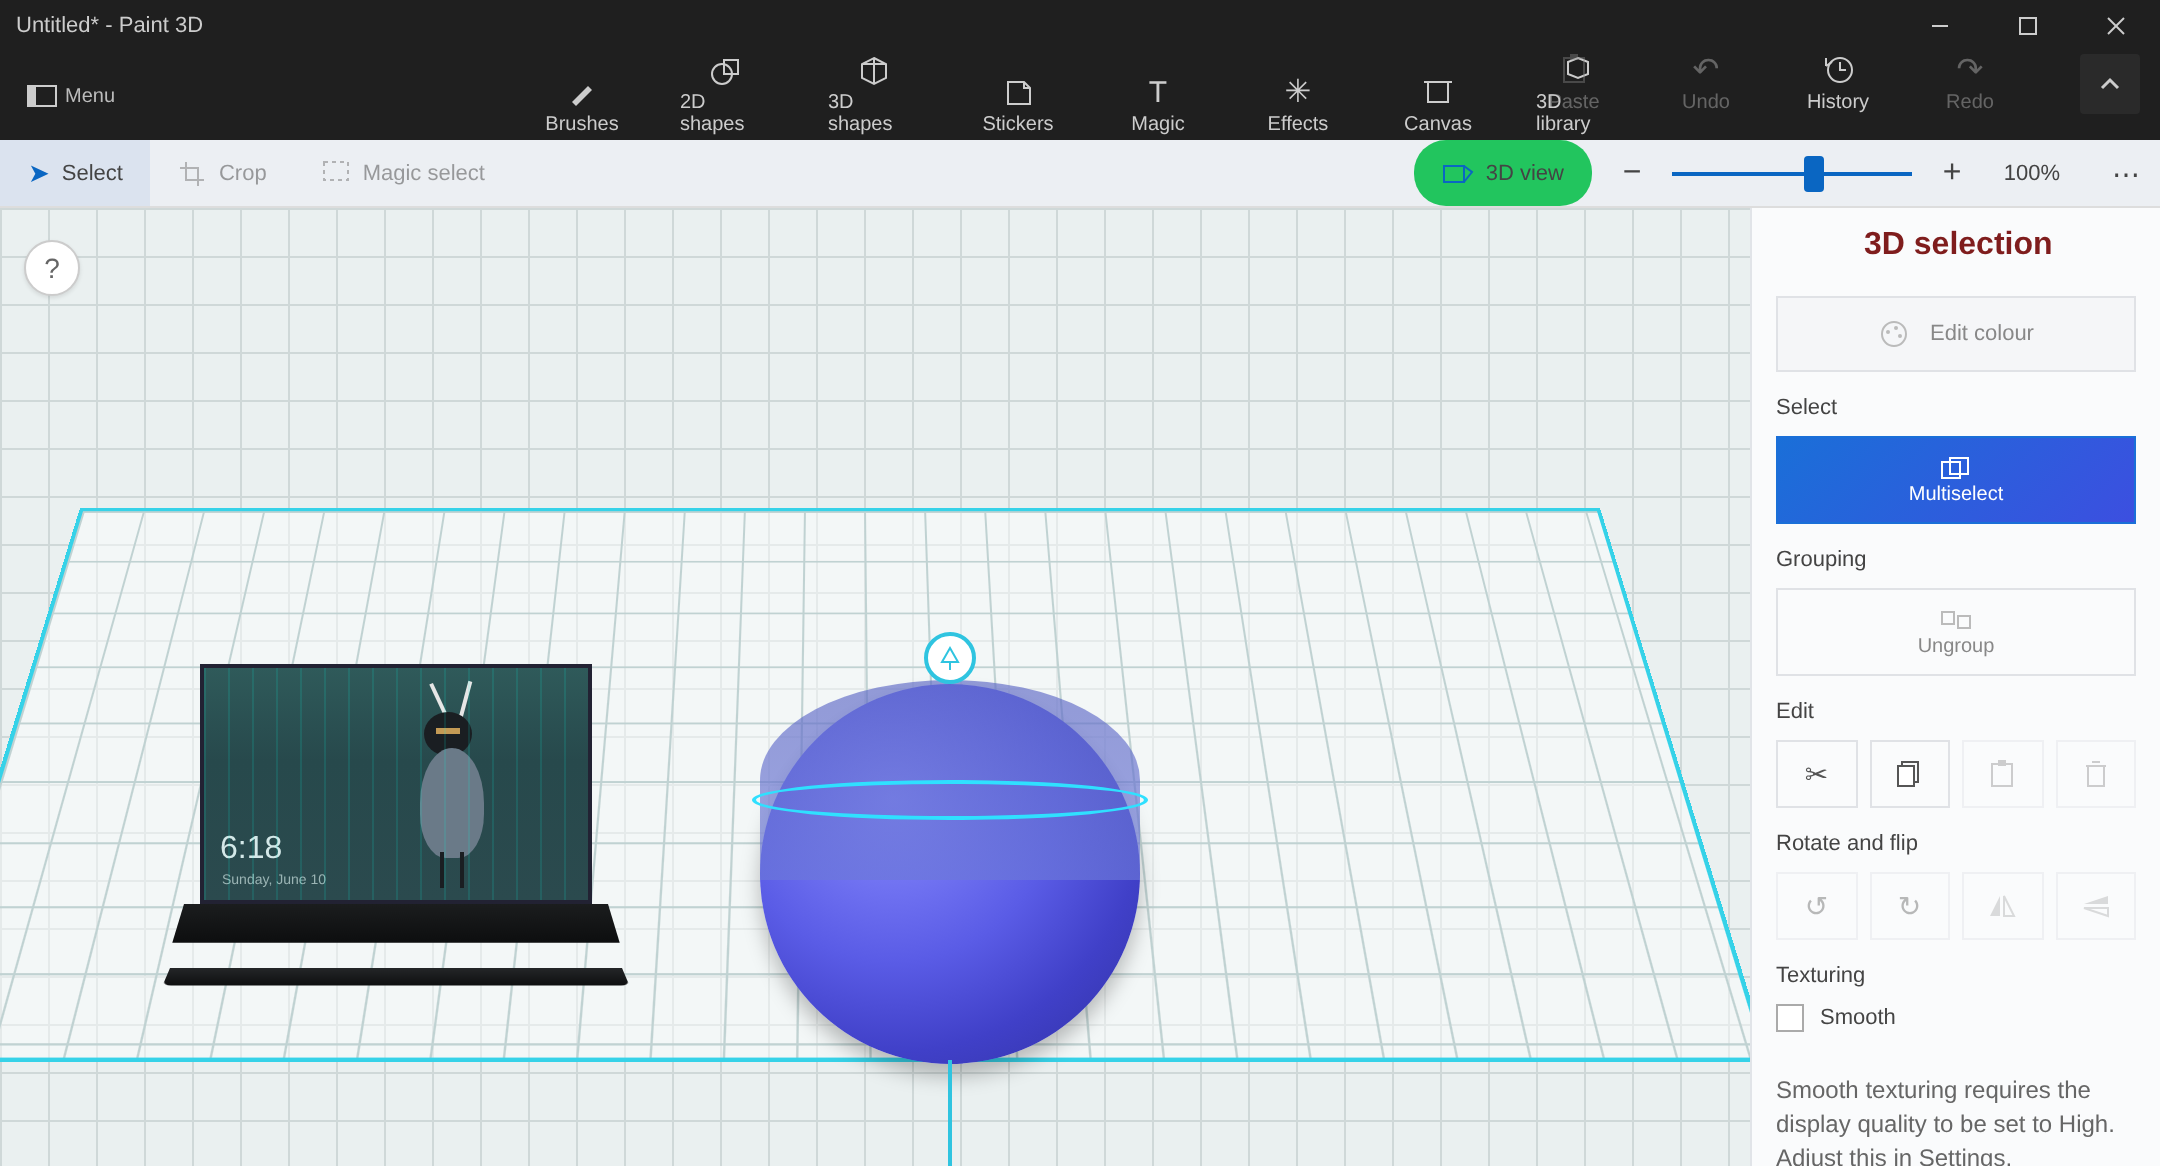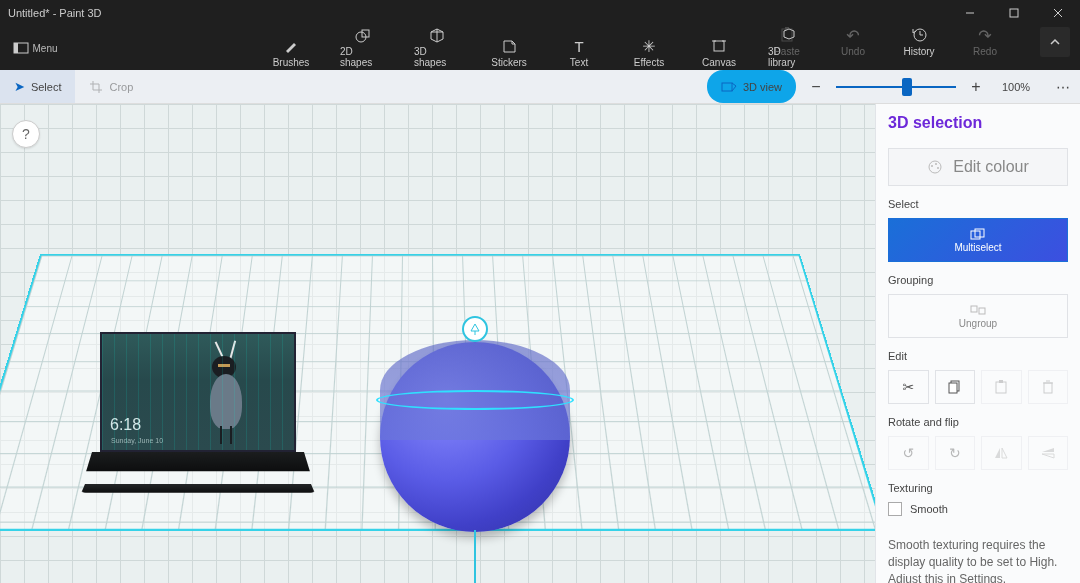--- a/index.html
+++ b/index.html
@@ -22,21 +22,21 @@
   .expand-btn { width:30px; height:30px; display:flex; align-items:center; justify-content:center; background:#2a2a2a; align-self:center; margin-left:10px; cursor:pointer; border-radius:2px;}
 
   
   .toolbar { height: 34px; background: #eceff3; display:flex; align-items:center; font-size:11px; color:#444; position:relative; border-bottom:1px solid #ddd;}
   .tb-btn { display:flex; align-items:center; gap:6px; padding: 0 14px; height:100%; cursor:pointer; }
   .tb-btn.selected { background:#dbe3ef; }
   .tb-btn .ico { font-size:13px; color:#555;}
   .tb-btn.disabled { opacity:0.5; }
   .tb-sep { flex:1; }
   .tb-view { display:flex; align-items:center; gap:0; height:100%;}
-  .tb-view .tb-btn.active { background:#0ea5e9;border-radius:16px;}
+  .tb-view .tb-btn.active { background:#22c55e;border-radius:16px;}
   .zoom { display:flex; align-items:center; gap:10px; padding:0 10px;}
   .zoom-track { width:120px; height:2px; background:#0a66c2; position:relative; }
   .zoom-thumb { width:10px; height:18px; background:#0a66c2; border-radius:2px; position:absolute; left:55%; top:-8px;}
   .zoom-btn { width:20px; text-align:center; font-size:16px; color:#444; cursor:pointer;}
   .zoom-pct { width:40px; text-align:center; color:#444;}
   .more { padding:0 10px; font-size:14px; cursor:pointer;}
 
   
   .main { display:flex; height: calc(583px - 26px - 44px - 34px); }
   .canvas-area { flex:1; position:relative; background:#eaf0f0; overflow:hidden;}
@@ -65,22 +65,22 @@
   .bird .crest::before { left:18px; transform:rotate(-25deg);} 
   .bird .crest::after { left:24px; transform:rotate(15deg);} 
   .bird .legs { position:absolute; left:50px; top:82px; width:2px; height:18px; background:#1a1e22; box-shadow:10px 0 #1a1e22;}
   .clock { position:absolute; left:8px; bottom:16px; color:#d4e8e8; font-size:16px; font-weight:300;}
   .clock-sub { position:absolute; left:9px; bottom:6px; color:#9bb4b4; font-size:7px;}
   .kickstand { height:32px; background:linear-gradient(#1b1d1e,#0d0e0f); transform: perspective(500px) rotateX(55deg); transform-origin:top center; width:212px; margin-left:-8px;}
   .keyb { height:18px; background:linear-gradient(#242628,#0e0f10); width:226px; margin-left:-15px; transform: perspective(500px) rotateX(62deg); transform-origin:top center; border-radius:0 0 4px 4px;}
 
   
   .panel { width:205px; background:#fafbfc; border-left:1px solid #e1e4e8; padding: 10px 12px; overflow-y:auto; font-size:11px; color:#444;}
-  .panel h1 { font-size:16px; color:#6d28d9; font-weight:600; margin-bottom:12px;}
-  .full-btn { width:100%; height:38px; border:1px solid #e0e2e6; background:#f5f6f8; display:flex; align-items:center; justify-content:center; gap:10px; color:#888; cursor:pointer; margin-bottom:12px; font-size:16px;margin-top:16px;}
+  .panel h1 { font-size:16px; color:#7f1d1d; font-weight:600; margin-bottom:12px;margin-left:44px;}
+  .full-btn { width:100%; height:38px; border:1px solid #e0e2e6; background:#f5f6f8; display:flex; align-items:center; justify-content:center; gap:10px; color:#888; cursor:pointer; margin-bottom:12px; font-size:11px;margin-top:16px;}
   .sec-label { font-size:11px; color:#444; margin-bottom:8px; margin-top:4px;}
   .row2 { display:flex; gap:6px; margin-bottom:12px;}
   .row2 > div { flex:1; height:44px; border:1px solid #e0e2e6; display:flex; flex-direction:column; align-items:center; justify-content:center; gap:2px; font-size:10px; color:#888; cursor:pointer;}
   .row2 > div.active { background: linear-gradient(135deg,#1a6fd8,#3c4fe0); color:#fff; border-color:#1a6fd8;}
   .row4 { display:flex; gap:6px; margin-bottom:12px;}
   .row4 > div { flex:1; height:34px; border:1px solid #e0e2e6; display:flex; align-items:center; justify-content:center; color:#555; cursor:pointer; font-size:14px;}
   .row4 > div.disabled { opacity:0.4;}
   .chk-row { display:flex; align-items:center; gap:8px; margin-bottom:8px;}
   .chk { width:14px; height:14px; border:1px solid #aaa; background:#fff;}
   .note { font-size:12px; color:#666; line-height:1.4;margin-top:21px;}
@@ -152,21 +152,21 @@
     <div class="rb-item">
       <span class="ico">
           <svg width="16" height="16">
             <path d="M3 3 H11 L14 6 V14 H3 Z M11 3 V6 H14" stroke="#ccc" fill="none"></path>
           </svg>
         </span>
       <span>Stickers</span>
     </div>
     <div class="rb-item">
       <span class="ico" style="font-size:15px">T</span>
-      <span>Text</span>
+      <span>Magic</span>
     </div>
     <div class="rb-item">
       <span class="ico">✳</span>
       <span>Effects</span>
     </div>
     <div class="rb-item">
       <span class="ico">
           <svg width="16" height="16">
             <rect x="3" y="3" width="10" height="10" stroke="#ccc" fill="none"></rect>
             <line x1="1" y1="3" x2="5" y2="3" stroke="#ccc"></line>
@@ -226,20 +226,28 @@
     <span class="ico" style="color:#0a66c2">➤</span>
     <span>Select</span>
   </div>
   <div class="tb-btn disabled">
     <span class="ico">
         <svg width="14" height="14">
           <path d="M4 1 V10 H13 M1 4 H10 V13" stroke="#777" fill="none"></path>
         </svg>
       </span>
     <span>Crop</span>
+  </div>
+  <div class="tb-btn disabled">
+    <span class="ico">
+        <svg width="14" height="14">
+          <rect x="1" y="1" width="12" height="9" stroke="#777" fill="none" stroke-dasharray="2 2"></rect>
+        </svg>
+      </span>
+    <span>Magic select</span>
   </div>
   <div class="tb-sep"></div>
   <div class="tb-view">
     <div class="tb-btn active">
       <span class="ico" style="color:#0a66c2">
           <svg width="16" height="12">
             <rect x="1" y="2" width="10" height="8" stroke="#0a66c2" fill="none"></rect>
             <path d="M11 2 L15 5 L11 10" stroke="#0a66c2" fill="none"></path>
           </svg>
         </span>

